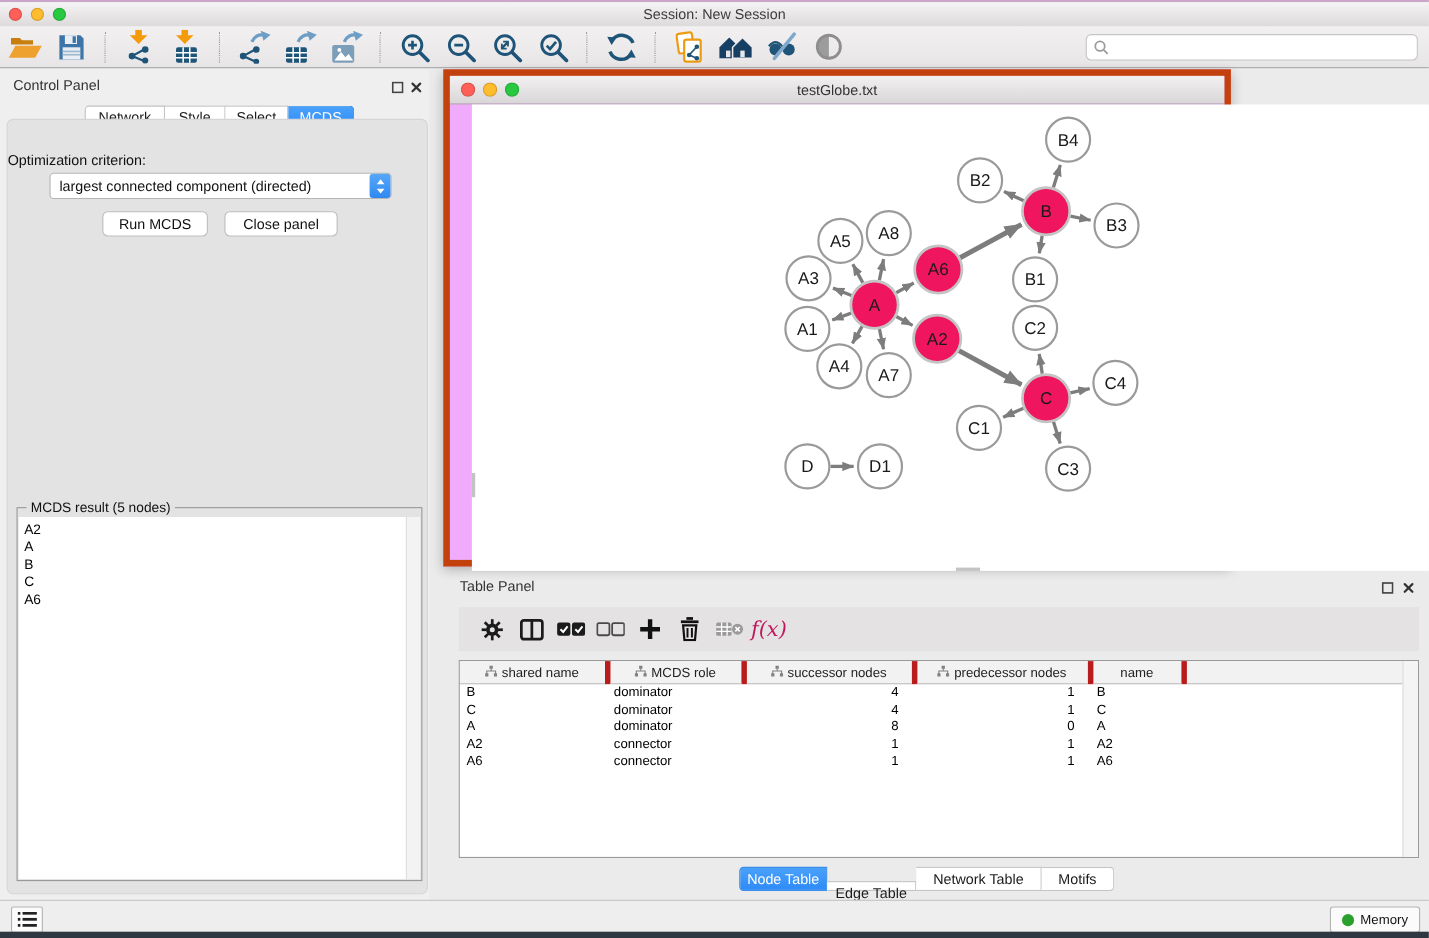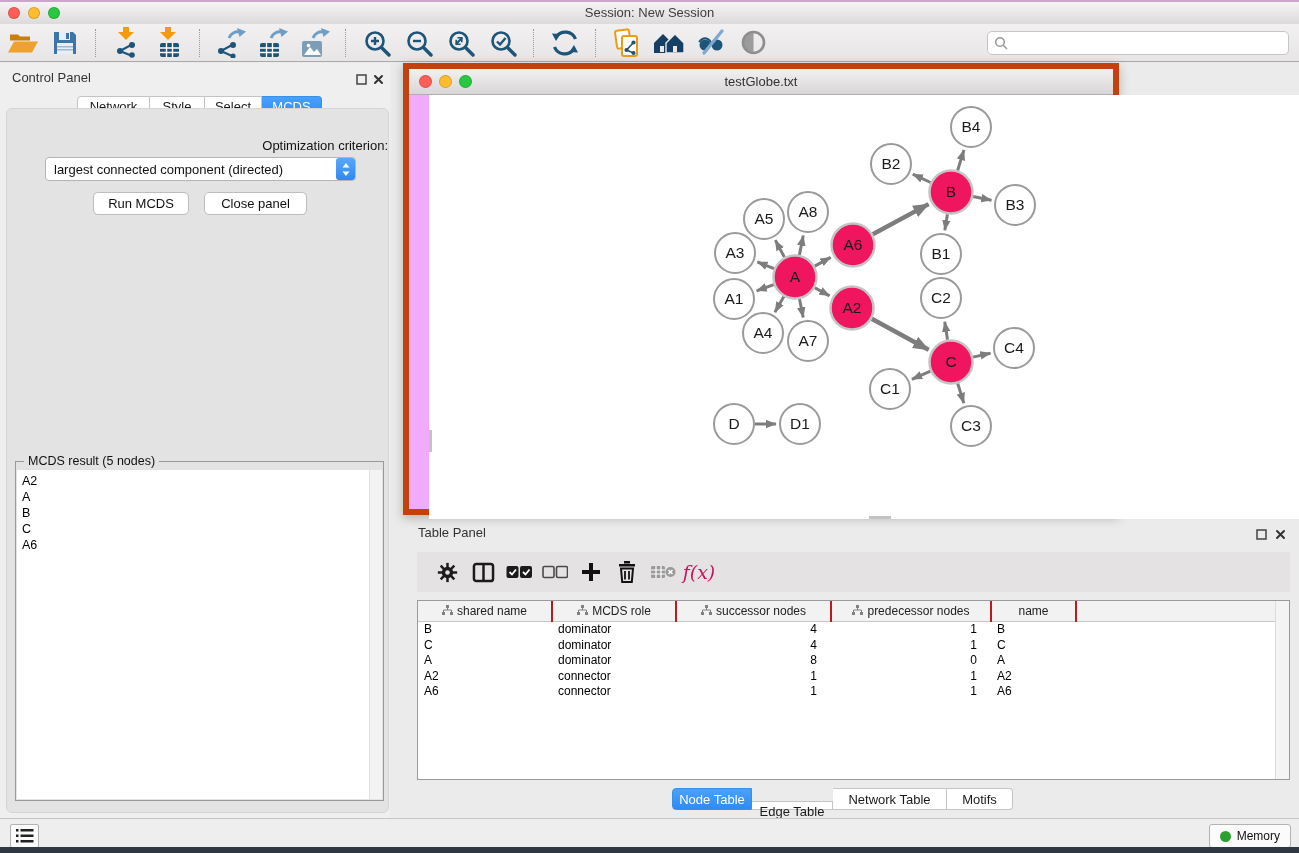--- a/index.html
+++ b/index.html
@@ -33,21 +33,21 @@
     display:flex;align-items:center;justify-content:center;cursor:pointer;}
   #cp-tabs{position:absolute;left:77px;top:33px;display:flex;height:21px;}
   .seg{box-sizing:border-box;border:1px solid #c4c4c4;border-left:none;background:#fff;
     font-size:13px;color:#1a1a1a;line-height:19px;text-align:center;padding:0;cursor:pointer;
     font-family:inherit;}
   .seg:first-child{border-left:1px solid #c4c4c4;border-radius:4px 0 0 4px;}
   .seg:last-child{border-radius:0 4px 4px 0;}
   .seg.active{background:linear-gradient(#4AA1FB,#2E8BF7);color:#fff;border-color:#3a8fe8;}
   #cp-inner{position:absolute;left:6px;top:45px;width:383px;height:705px;box-sizing:border-box;
     background:#E4E3E4;border:1px solid #d6d5d6;border-radius:6px;}
-  #opt-label{position:absolute;left:0;right:0;top:29px;text-align:right;font-size:13px;color:#111;}
+  #opt-label{position:absolute;left:0;right:0;top:29px;text-align:left;font-size:13px;color:#111;}
   #criterion{position:absolute;left:38px;top:48px;width:311px;height:24px;box-sizing:border-box;
     background:#fff;border:1px solid #b5b5b5;border-radius:4px;display:flex;align-items:center;cursor:pointer;}
   #criterion .val{flex:1;font-size:13px;color:#111;padding-left:8px;white-space:nowrap;}
   #criterion .stepper{width:19px;height:22px;border-radius:3px;margin-right:0px;
     background:linear-gradient(#58A8F9,#2F88F2);display:flex;align-items:center;justify-content:center;}
   .cp-button{position:absolute;top:83px;height:23px;box-sizing:border-box;background:#fff;
     border:1px solid #bdbdbd;border-radius:5px;font-size:13px;color:#111;cursor:pointer;
     font-family:inherit;}
   #run-mcds{left:86px;width:96px;}
   #close-panel{left:197px;width:103px;}
@@ -76,21 +76,21 @@
   #table-panel{position:absolute;left:405px;top:518px;width:894px;height:300px;}
   #tp-toolbar{position:absolute;left:12px;right:9px;top:34px;height:40px;background:#E4E2E3;
     display:flex;align-items:center;padding-left:12px;gap:0;}
   .tpb{height:34px;min-width:36px;background:none;border:none;display:flex;align-items:center;
     justify-content:center;padding:0 0;cursor:pointer;}
   .fx-label{font-family:"DejaVu Serif","Liberation Serif",serif;font-style:italic;
     font-size:19px;color:#be185d;}
   #tp-tablewrap{position:absolute;left:12px;right:9px;top:82px;height:180px;box-sizing:border-box;
     border:1px solid #9a9a9a;background:#fff;overflow:hidden;}
   #node-table{width:100%;border-collapse:collapse;table-layout:fixed;}
-  #node-table th{height:20px;background:#F3F2F3;border-right:2px solid #b91c1c;
+  #node-table th{height:20px;background:#F3F2F3;border-right:5px solid #b91c1c;
     border-bottom:1px solid #C8C8C8;font-weight:normal;font-size:12px;color:#222;
     text-align:center;padding:0;white-space:nowrap;overflow:hidden;}
   #node-table th:last-child{border-right:none;}
   #node-table th svg{vertical-align:-1px;margin-right:4px;}
   #node-table td{height:15.5px;font-size:12px;color:#000;padding:0 6px;white-space:nowrap;
     overflow:hidden;line-height:15px;}
   #node-table td.num{text-align:right;padding-right:14px;}
   #tp-scroll{position:absolute;right:0;top:0;bottom:0;width:13px;background:#F4F4F4;
     border-left:1px solid #DCDCDC;}
   #tp-tabs{position:absolute;left:267px;top:270px;display:flex;height:22px;}

